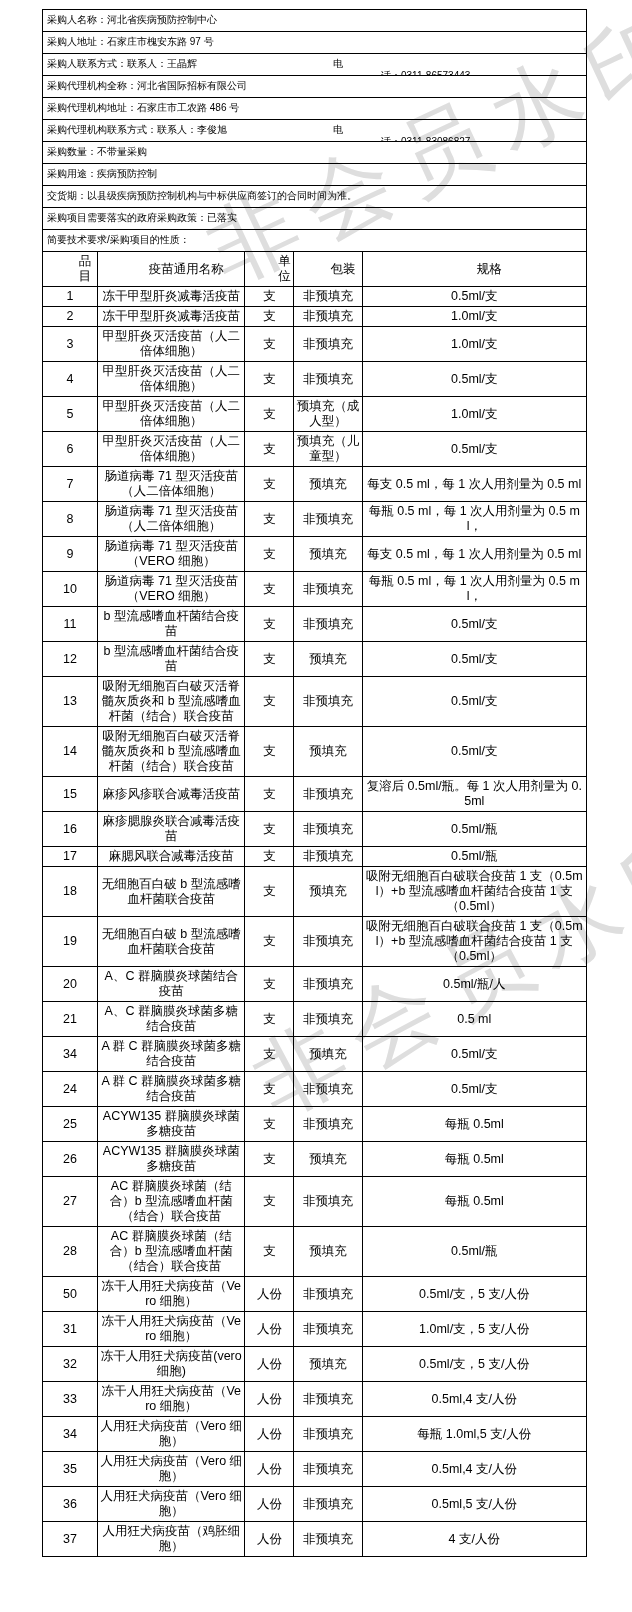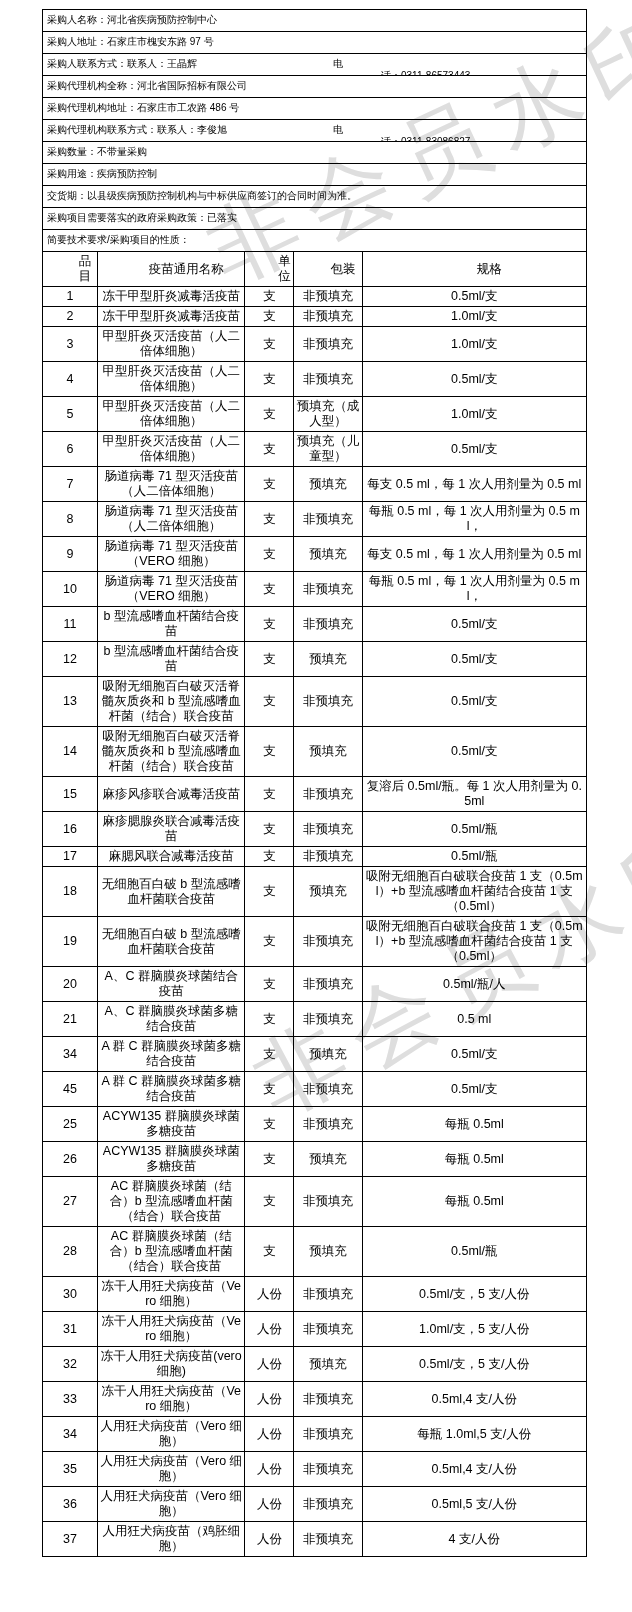--- a/index.html
+++ b/index.html
@@ -230,21 +230,21 @@
             <td>0.5 ml</td>
           </tr>
           <tr>
             <td>34</td>
             <td>A 群 C 群脑膜炎球菌多糖结合疫苗</td>
             <td>支</td>
             <td>预填充</td>
             <td>0.5ml/支</td>
           </tr>
           <tr>
-            <td>45</td>
+            <td>24</td>
             <td>A 群 C 群脑膜炎球菌多糖结合疫苗</td>
             <td>支</td>
             <td>非预填充</td>
             <td>0.5ml/支</td>
           </tr>
           <tr>
             <td>25</td>
             <td>ACYW135 群脑膜炎球菌多糖疫苗</td>
             <td>支</td>
             <td>非预填充</td>
@@ -265,21 +265,21 @@
             <td>每瓶 0.5ml</td>
           </tr>
           <tr>
             <td>28</td>
             <td>AC 群脑膜炎球菌（结合）b 型流感嗜血杆菌（结合）联合疫苗</td>
             <td>支</td>
             <td>预填充</td>
             <td>0.5ml/瓶</td>
           </tr>
           <tr>
-            <td>30</td>
+            <td>50</td>
             <td>冻干人用狂犬病疫苗（Vero 细胞）</td>
             <td>人份</td>
             <td>非预填充</td>
             <td>0.5ml/支，5 支/人份</td>
           </tr>
           <tr>
             <td>31</td>
             <td>冻干人用狂犬病疫苗（Vero 细胞）</td>
             <td>人份</td>
             <td>非预填充</td>

